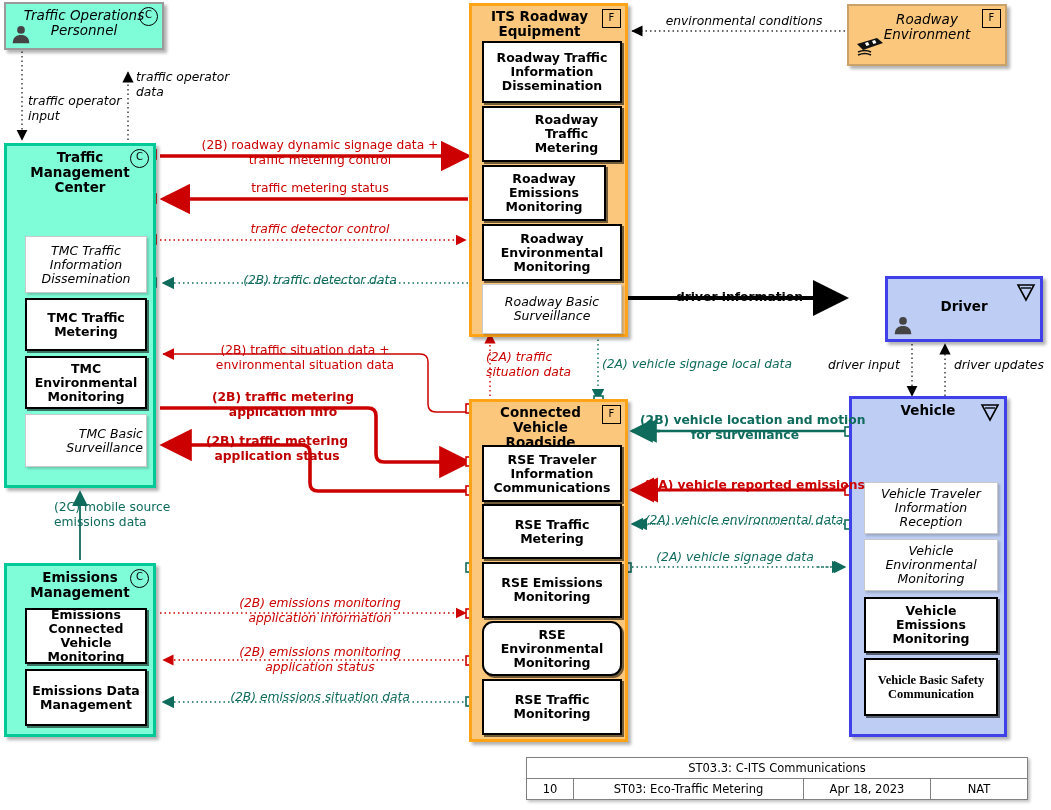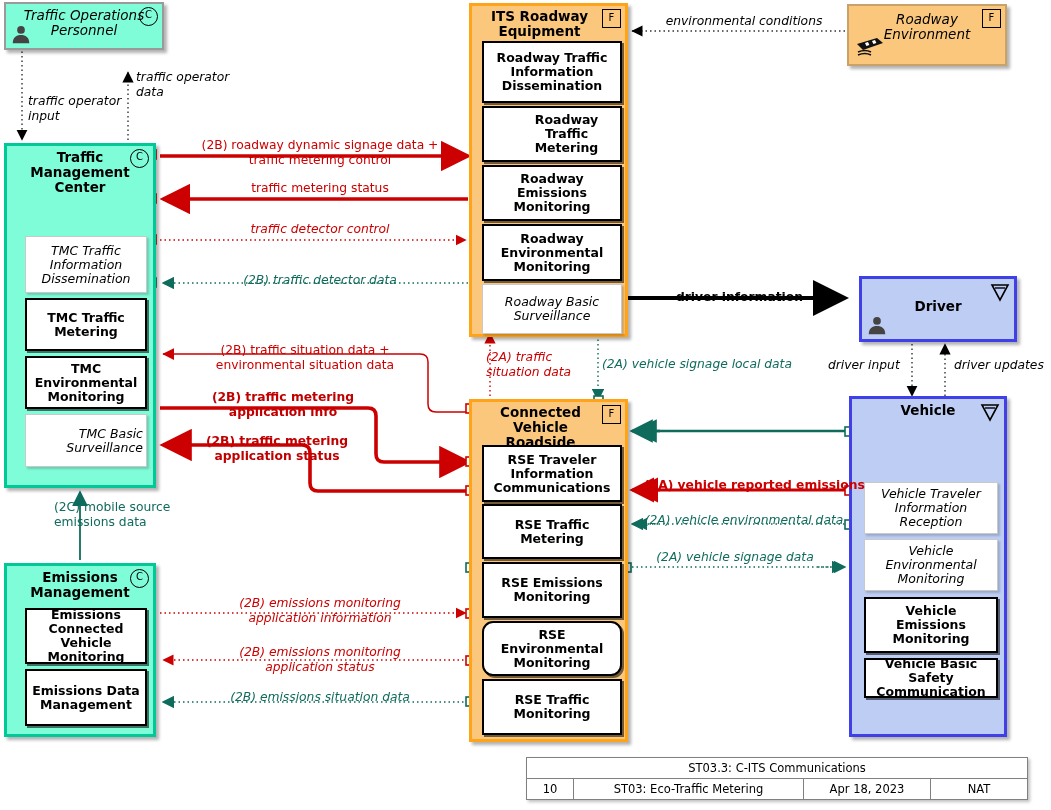--- a/index.html
+++ b/index.html
@@ -194,21 +194,21 @@
 
   <div class="node field" style="left:469px;top:3px;width:159px;height:334px;">
     <div class="title" style="padding:3px 24px 2px 6px;">ITS Roadway Equipment</div>
     <div class="badge sq">F</div>
     <div class="obj solid" style="left:10px;top:35px;width:140px;height:62px;">
       <span>Roadway Traffic Information Dissemination</span>
       </div>
     <div class="obj solid" style="left:10px;top:100px;width:140px;height:56px;padding-left:32px;">
       <span>Roadway Traffic Metering</span>
       </div>
-    <div class="obj solid" style="left:10px;top:159px;width:140px;height:56px;">
+    <div class="obj solid" style="left:10px;top:159px;width:124px;height:56px;">
       <span>Roadway Emissions Monitoring</span>
       </div>
     <div class="obj solid" style="left:10px;top:218px;width:140px;height:57px;">
       <span>Roadway Environmental Monitoring</span>
       </div>
     <div class="obj ghost" style="left:10px;top:278px;width:140px;height:50px;">
       <span>Roadway Basic Surveillance</span>
       </div>
   </div>
 
@@ -237,21 +237,21 @@
     <div class="badge sq">F</div>
     <svg class="road-ico" viewBox="0 0 30 28">
       <path d="M2,14 L22,8 L28,13 L8,20 z" fill="#111"></path>
       <path d="M10,13 l3,-1 l1.4,3 l-3,1 z" fill="#fff"></path>
       <path d="M17,11 l3,-1 l1.4,3 l-3,1 z" fill="#fff"></path>
       <path d="M3,22 Q10,19 16,22" stroke="#111" stroke-width="1.6" fill="none"></path>
       <path d="M3,25 Q10,22 16,25" stroke="#111" stroke-width="1.6" fill="none"></path>
     </svg>
   </div>
 
-  <div class="node vehic" style="left:859px;top:276px;width:158px;height:66px;">
+  <div class="node vehic" style="left:885px;top:276px;width:158px;height:66px;">
     <div class="title" style="padding-top:20px;">Driver</div>
     <svg class="badge tri" viewBox="0 0 20 20" style="width:20px;height:20px;">
       <path d="M2,3 L18,3 L10,18 z" fill="none" stroke="#000" stroke-width="1.6"></path>
       <path d="M5,6 L15,6" stroke="#000" stroke-width="1.4"></path>
     </svg>
     <svg class="person-ico" viewBox="0 0 24 24">
       <circle cx="12" cy="6.5" r="4.2" fill="#444"></circle>
       <path d="M3,21 C3,14.5 7,12 12,12 C17,12 21,14.5 21,21 z" fill="#444"></path>
     </svg>
   </div>
@@ -264,21 +264,21 @@
     </svg>
     <div class="obj ghost" style="left:12px;top:83px;width:134px;height:52px;">
       <span>Vehicle Traveler Information Reception</span>
       </div>
     <div class="obj ghost" style="left:12px;top:140px;width:134px;height:52px;">
       <span>Vehicle Environmental Monitoring</span>
       </div>
     <div class="obj solid" style="left:12px;top:198px;width:134px;height:56px;">
       <span>Vehicle Emissions Monitoring</span>
       </div>
-    <div class="obj solid" style="left:12px;top:259px;width:134px;height:40px;">
+    <div class="obj solid" style="left:12px;top:259px;width:134px;height:58px;font-family:Liberation Serif, serif;">
       <span>Vehicle Basic Safety Communication</span>
       </div>
   </div>
 
   <div class="lbl it blk" style="left:28px;top:94px;text-align:left;">
     <span class="l2">traffic operator</span>
     <span class="l2">input</span>
     </div>
 
   <div class="lbl it blk" style="left:136px;top:70px;text-align:left;">
@@ -347,20 +347,24 @@
 
   <div class="lbl it red" style="left:486px;top:350px;text-align:left;">
     <span class="l2">(2A) traffic</span>
     <span class="l2">situation data</span>
     </div>
 
   <div class="lbl it teal" style="left:602px;top:357px;text-align:left;">
     <span class="l2">(2A) vehicle signage local data</span>
     </div>
 
+  <div class="lbl bd teal" style="left:640px;top:413px;width:210px;">
+    <span class="l2">(2B) vehicle location and motion</span>
+    <span class="l2">for surveillance</span>
+    </div>
 
   <div class="lbl bd red" style="left:644px;top:478px;width:200px;">
     <span class="l2">(2A) vehicle reported emissions</span>
     </div>
 
   <div class="lbl it teal" style="left:644px;top:513px;width:200px;">
     <span class="l2">(2A) vehicle environmental data</span>
     </div>
 
   <div class="lbl it teal" style="left:640px;top:550px;width:190px;">

